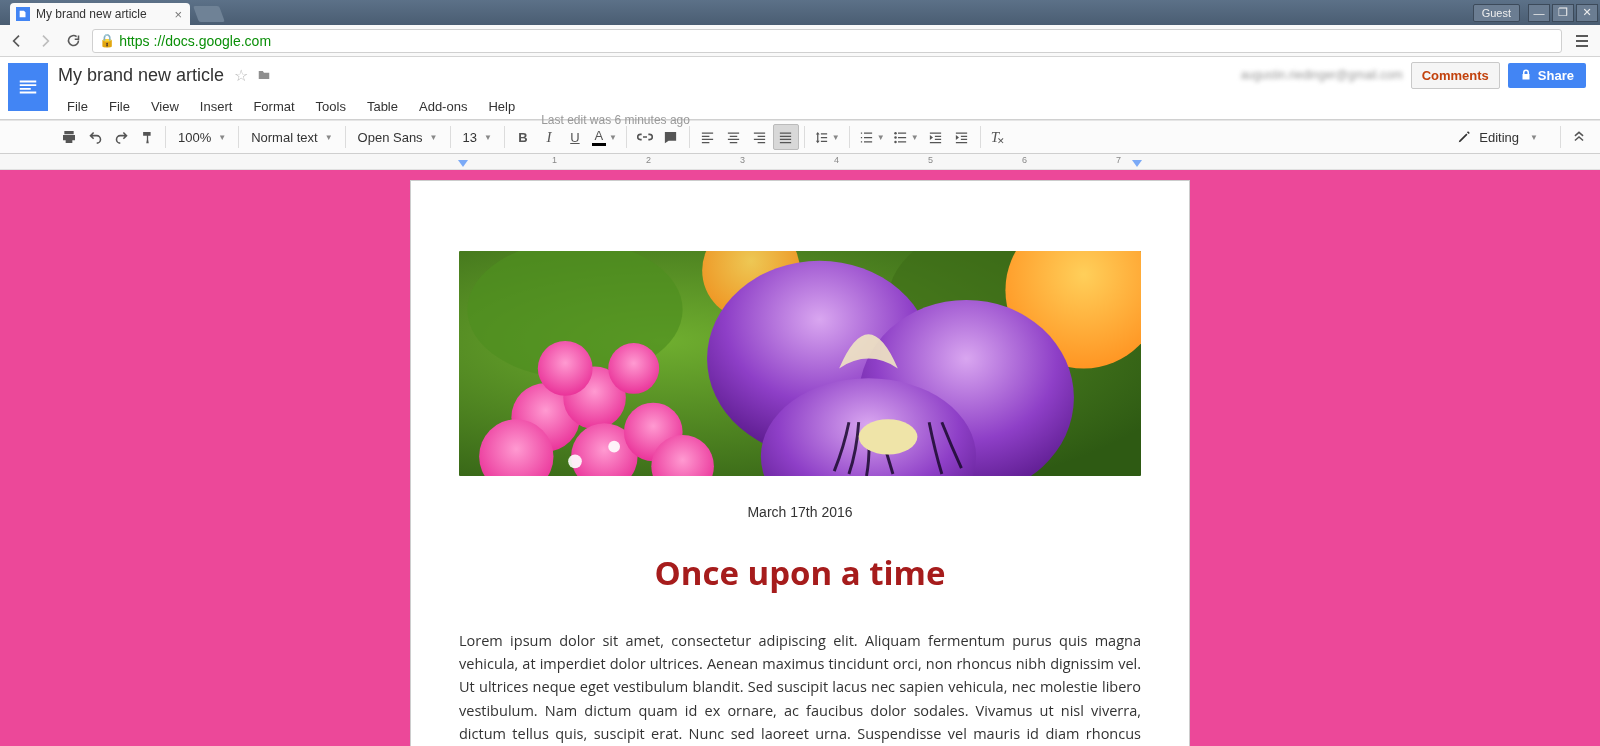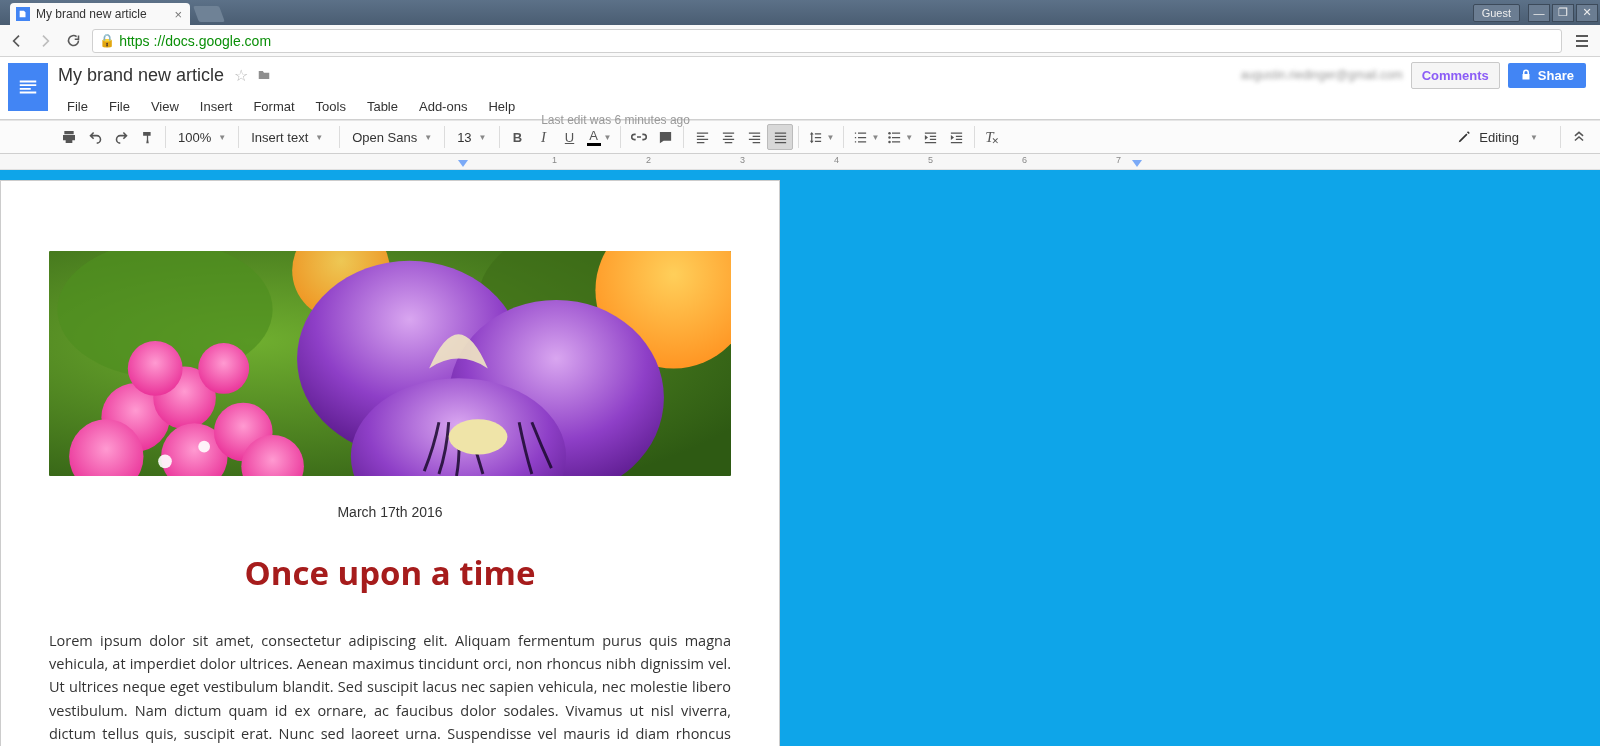--- a/index.html
+++ b/index.html
@@ -26,21 +26,21 @@
   .menu-btn span { height:2px; background:#595959;}
   
   .app { background:#fff; border-bottom:1px solid #d0d0d0; }
   .app-row1 { display:flex; align-items:center; height:36px; padding-left:8px; }
   .docs-icon { width:40px; height:40px; background:#4285f4; display:flex; align-items:center; justify-content:center; margin-right:10px; align-self:stretch; height:48px; margin-top:6px;}
   .docs-icon svg { width:22px; height:22px; fill:#fff;}
   .doc-title { font-size:18px; color:#333; margin-right:10px;}
   .star, .folder { color:#b7b7b7; font-size:16px; margin-right:8px; cursor:pointer;}
   .header-right { margin-left:auto; display:flex; align-items:center; gap:8px; padding-right:14px;}
   .user-email { color:#999; font-size:12px; filter: blur(2px);}
-  .comments-btn { background:#f5f5f5; border:1px solid #c9c9c9; padding:5px 10px; font-size:13px; font-weight:bold; border-radius:2px; cursor:pointer; color:#8b5cf6;}
+  .comments-btn { background:#f5f5f5; border:1px solid #c9c9c9; padding:5px 10px; font-size:13px; font-weight:bold; border-radius:2px; cursor:pointer; color:#c2410c;}
   .share-btn { background:#4285f4; color:#fff; border:none; padding:5px 12px; font-size:13px; font-weight:bold; border-radius:2px; display:flex; align-items:center; gap:6px; cursor:pointer;}
   .app-row2 { display:flex; align-items:center; height:26px; padding-left:58px; gap:3px; font-size:13px; color:#333;}
   .menu-item { padding:0 9px; cursor:pointer;}
   .last-edit { color:#999; font-size:12px; margin-left:14px;margin-top:27px;}
   
   .toolbar { height:34px; background:#fbfbfb; border-top:1px solid #e5e5e5; border-bottom:1px solid #cfcfcf; display:flex; align-items:center; padding-left:56px; gap:0; box-shadow: 0 2px 2px rgba(0,0,0,0.05);}
   .tbtn { height:26px; min-width:26px; display:flex; align-items:center; justify-content:center; cursor:pointer; color:#555; font-size:13px; padding:0 4px;}
   .tbtn.active { background:#d8d8d8; border:1px solid #bbb; border-radius:2px;}
   .sep { width:1px; height:22px; background:#dcdcdc; margin:0 5px;}
   .dd { height:26px; border:1px solid transparent; display:flex; align-items:center; padding:0 6px; gap:4px; cursor:pointer; font-size:13px; color:#333;}
@@ -52,21 +52,21 @@
   .text-color .bar { width:14px; height:3px; background:#000; margin-top:1px;}
   .right-tools { margin-left:auto; display:flex; align-items:center; padding-right:14px; gap:6px;}
   .editing { display:flex; align-items:center; gap:8px; font-size:13px; border:1px solid transparent; padding:4px 10px; cursor:pointer;}
   .chev-up { cursor:pointer; color:#555;}
   
   .ruler { height:16px; background:#f7f7f7; border-bottom:1px solid #e0e0e0; display:flex; justify-content:center; font-size:9px; color:#888; position:relative;}
   .ruler-inner { width:780px; height:100%; position:relative;}
   .ruler-inner span { position:absolute; top:1px;}
   .margin-marker { position:absolute; top:6px; width:0; height:0; border-left:5px solid transparent; border-right:5px solid transparent; border-top:7px solid #7baaf7;}
   
-  .doc-area { background:#0ea5e9; display:flex; justify-content:flex-start; padding-top:10px; height: calc(746px - 25px - 32px - 62px - 34px - 16px); overflow:hidden;}
+  .doc-area { background:#ec4899; display:flex; justify-content:center; padding-top:10px; height: calc(746px - 25px - 32px - 62px - 34px - 16px); overflow:hidden;}
   .page { width:780px; background:#fff; border:1px solid #ccc; padding:70px 48px 20px 48px;}
   .hero { width:100%; height:225px; margin-bottom:28px; border-radius:1px; overflow:hidden; position:relative;}
   .hero svg { width:100%; height:100%; display:block;}
   .date { text-align:center; font-size:14px; color:#333; margin-bottom:30px;}
   .heading { text-align:center; font-size:33px; font-weight:bold; color:#a61c1c; margin-bottom:34px; font-family: 'Open Sans', Arial, sans-serif;}
   .body-text { font-size:14.5px; line-height:1.6; text-align:justify; color:#333; font-family: 'Open Sans', Arial, sans-serif;}
   svg { display:block; }
 </style>
 </head>
 <body>
@@ -182,21 +182,21 @@
         <path d="M5 3h12v6H5zM11 9v6l-1 6h4l-1-6V9z"></path>
       </svg>
     </div>
   <div class="sep"></div>
   <div class="dd">
       <span>100%</span>
       <span class="caret">▼</span>
     </div>
   <div class="sep"></div>
   <div class="dd" style="min-width:90px">
-      <span>Insert text</span>
+      <span>Normal text</span>
       <span class="caret">▼</span>
     </div>
   <div class="sep"></div>
   <div class="dd" style="min-width:80px">
       <span>Open Sans</span>
       <span class="caret">▼</span>
     </div>
   <div class="sep"></div>
   <div class="dd" style="min-width:40px">
       <span>13</span>

